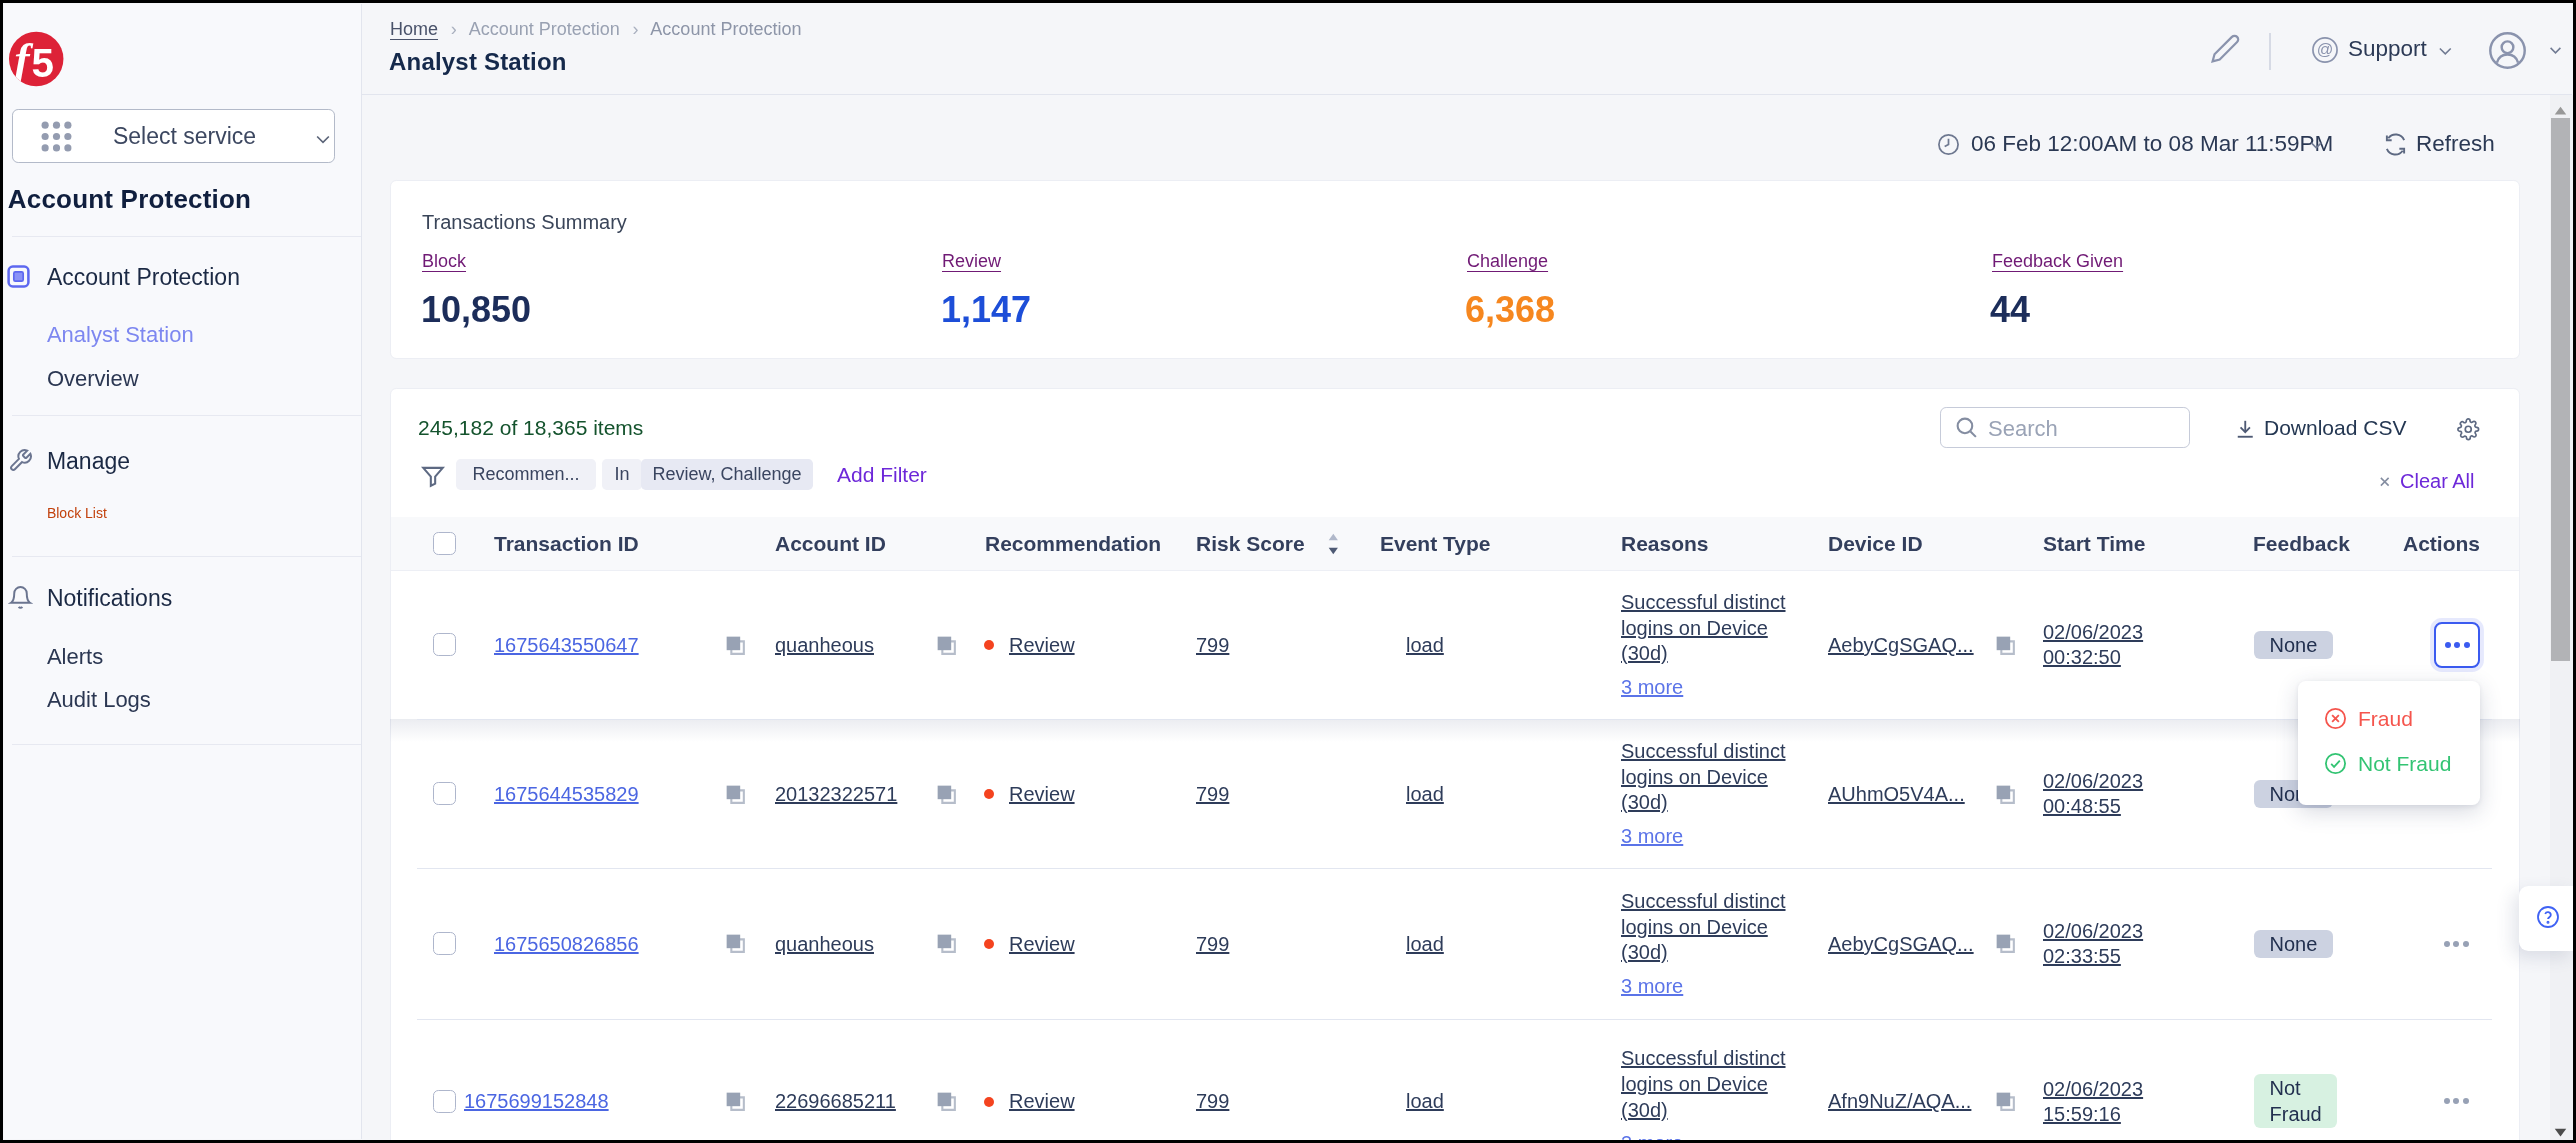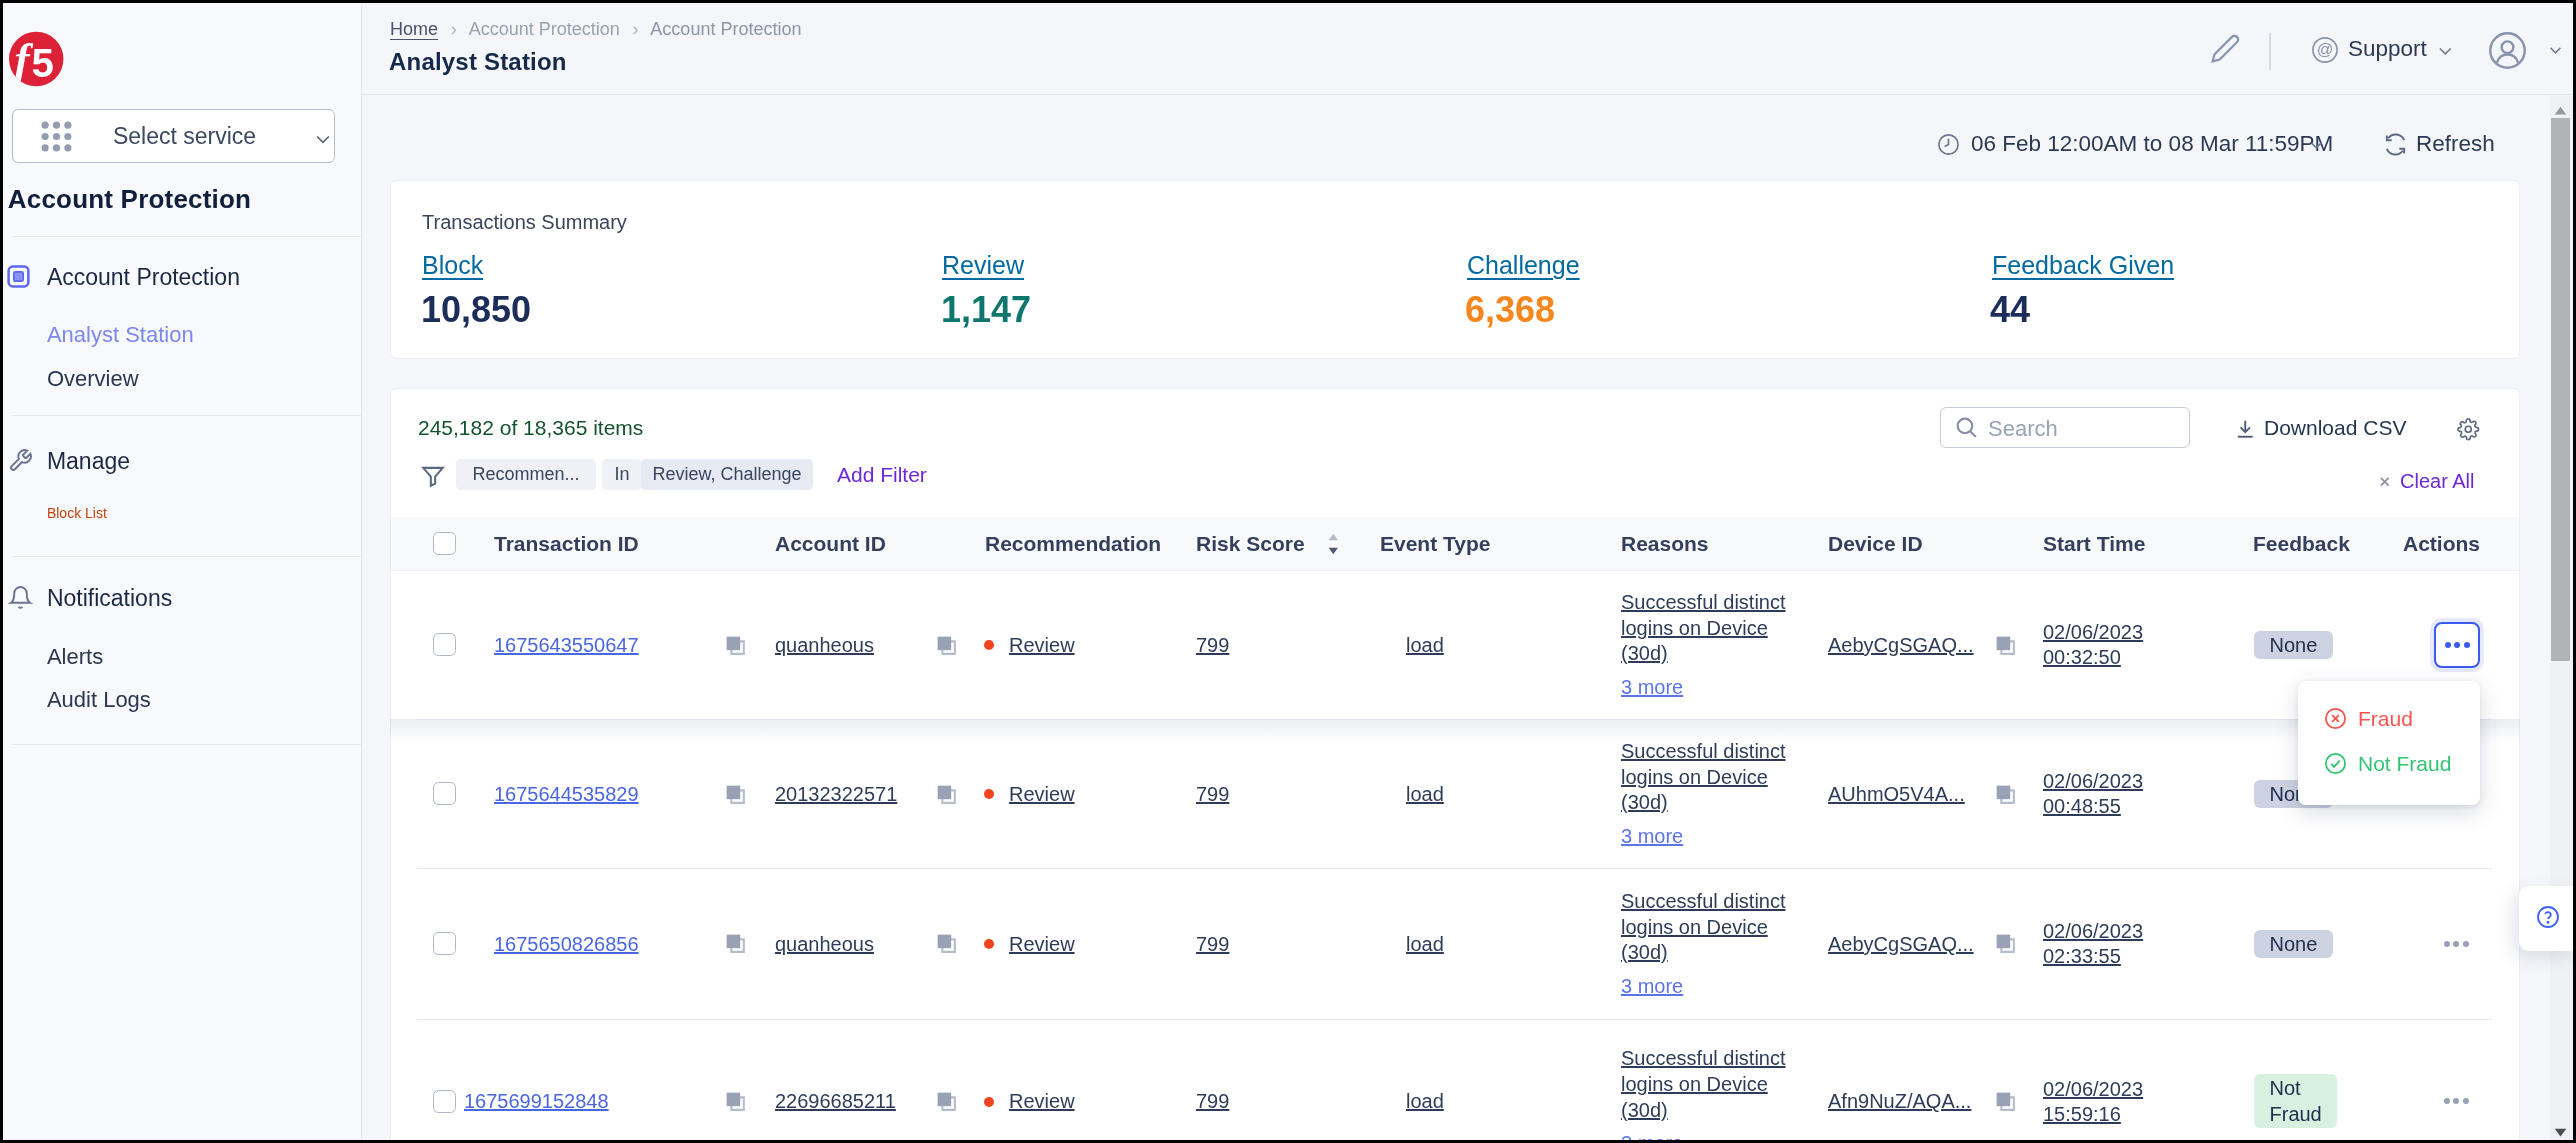--- a/index.html
+++ b/index.html
@@ -8,21 +8,21 @@
 .abs { position:absolute; }
 .txt { position:absolute; white-space:nowrap; }
 
 #frame { position:absolute; left:0; top:0; width:2576px; height:1143px; border:3.9px solid #000; z-index:400; pointer-events:none; }
 
 #sidebar { position:absolute; left:3.9px; top:3.9px; width:358px; height:1135px; background:#f8f9fc; border-right:0.8px solid #e2e5ee; z-index:5; }
 .sdiv { position:absolute; left:7.8px; width:349px; height:0.8px; background:#e7e9f1; }
 
 #topdiv { position:absolute; left:362px; top:94px; width:2210px; height:0.8px; background:#e2e5ee; }
 .card { position:absolute; background:#fff; border:0.8px solid #eceef4; border-radius:6.2px; }
-.statlabel { position:absolute; font-size:25px; color:#0369a1; text-decoration:underline; text-underline-offset:3.9px; white-space:nowrap; }
+.statlabel { position:absolute; font-size:18px; color:#701a75; text-decoration:underline; text-underline-offset:3.9px; white-space:nowrap; }
 .statval { position:absolute; font-size:36px; font-weight:bold; color:#1c2d5a; white-space:nowrap; }
 .chip { position:absolute; height:31px; line-height:31px; border-radius:4.7px; background:#f0f1f7; color:#3a4560; font-size:18px; text-align:center; white-space:nowrap; }
 .hcell { position:absolute; font-size:21px; font-weight:bold; color:#333f5d; white-space:nowrap; line-height:23px;text-align:center; }
 .ccell { position:absolute; font-size:20px; color:#2e3c5a; white-space:nowrap; line-height:26px;text-decoration:underline; }
 .link { color:#4b66e2; }
 .checkbox { position:absolute; width:22.5px; height:22.5px; border:1.6px solid #aeb6cc; border-radius:5.4px; background:#fff; }
 .rowsep { position:absolute; left:417px; width:2075px; height:0.8px; background:#e2e6f0; }
 .fchip { position:absolute; left:2254px; border-radius:6.2px; font-size:20px; color:#22304f; text-align:left; }
 .dots3 { position:absolute; width:25px; height:6.2px; }
 .dots3 i { position:absolute; width:6.2px; height:6.2px; border-radius:50%; background:#97a1b5; top:0; }
@@ -134,21 +134,21 @@
   <path d="M3 16.5a9.5 9.5 0 0 0 16.5 2 M21 21.5v-5h-5"></path>
 </svg>
 <div class="txt" style="left:2416px;top:131px;font-size:22.5px;color:#2b3954">Refresh</div>
 <div id="topdiv"></div>
 
 <div class="card" style="left:390px;top:180px;width:2130px;height:179px"></div>
 <div class="txt" style="left:422px;top:211px;font-size:20px;color:#3a4559">Transactions Summary</div>
 <div class="statlabel" style="left:422px;top:251px">Block</div>
 <div class="statval" style="left:421px;top:289px;color:#1c2d5a">10,850</div>
 <div class="statlabel" style="left:942px;top:251px">Review</div>
-<div class="statval" style="left:941px;top:289px;color:#0f766e">1,147</div>
+<div class="statval" style="left:941px;top:289px;color:#1d4ed8">1,147</div>
 <div class="statlabel" style="left:1467px;top:251px">Challenge</div>
 <div class="statval" style="left:1465px;top:289px;color:#f6871f">6,368</div>
 <div class="statlabel" style="left:1992px;top:251px">Feedback Given</div>
 <div class="statval" style="left:1990px;top:289px;color:#1c2d5a">44</div>
 
 <div class="card" style="left:390px;top:388px;width:2130px;height:776px;border-radius:6.2px 6.2px 0 0;overflow:hidden">
   <div class="abs" style="left:0;top:128px;width:2130px;height:54px;background:#f8f9fb;border-bottom:0.8px solid #edeff5"></div>
 </div>
 <div class="txt" style="left:418px;top:416px;font-size:21px;color:#14532d">245,182 of 18,365 items</div>
 

